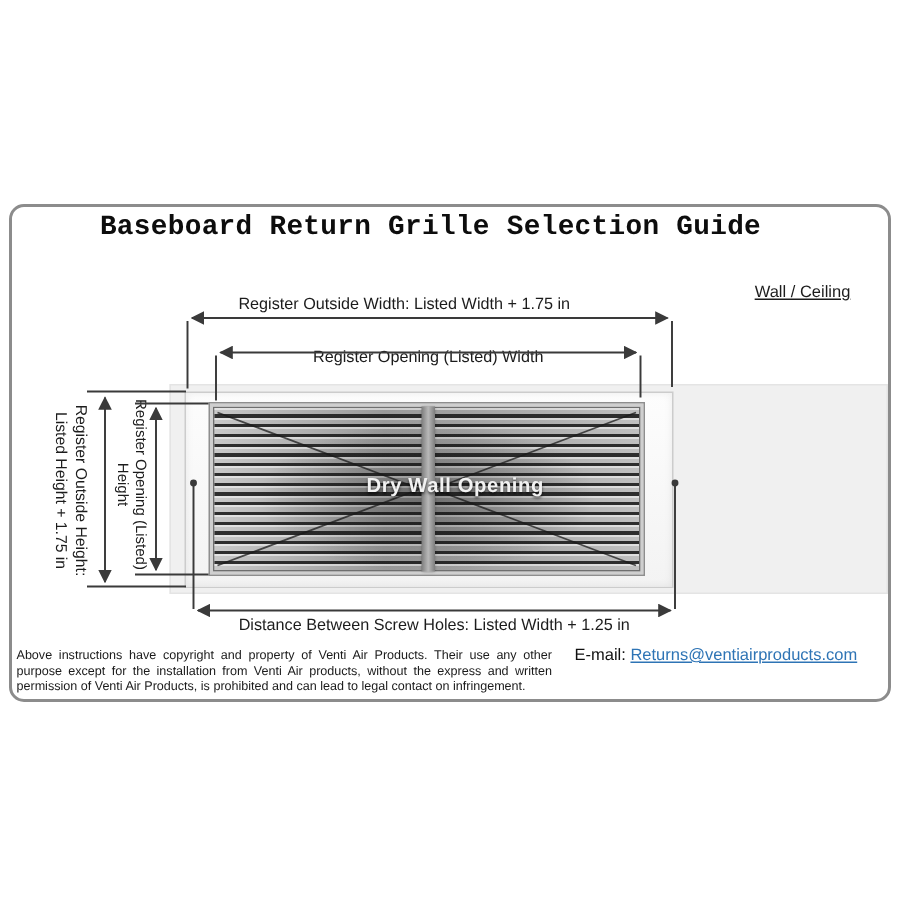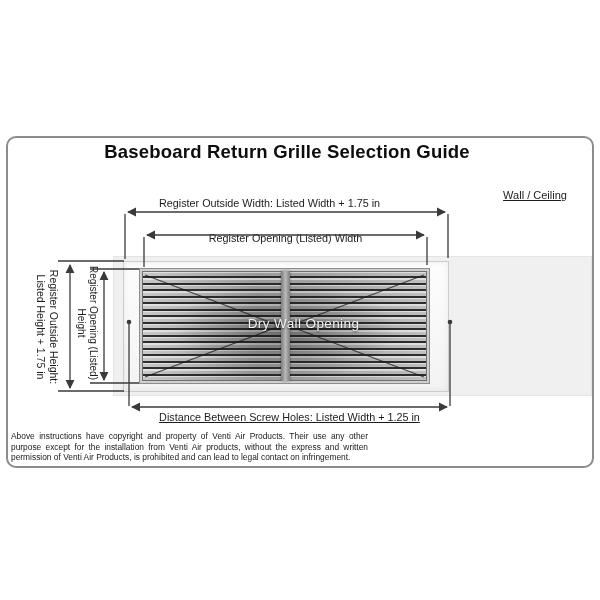--- a/index.html
+++ b/index.html
@@ -8,29 +8,29 @@
     font-family:"Liberation Sans", sans-serif;color:#1a1a1a;overflow:hidden;
   }
   .abs{position:absolute;}
   
   .frame{
     left:6px;top:136px;width:584px;height:328px;
     border:2px solid #8c8c8c;border-radius:10px;background:transparent;
   }
   .title{
     left:6px;top:141px;width:562px;text-align:center;
-    font-size:18.5px;font-weight:bold;color:#0d0d0d;letter-spacing:.2px;
+    font-size:18.5px;font-weight:bold;color:#0d0d0d;letter-spacing:.2px;font-family:Liberation Mono, monospace;
   }
   .wall-ceiling{
     left:492px;top:189px;width:86px;text-align:center;font-size:11px;color:#1c1c1c;text-decoration:underline;
   }
   .dim-label{font-size:10.8px;color:#1c1c1c;text-align:center;}
   .lbl-outside-width{left:108px;top:197px;width:323px;}
   .lbl-opening-width{left:144px;top:232px;width:283px;}
-  .lbl-screw-distance{left:129px;top:411px;width:321px;text-decoration:underline;}
+  .lbl-screw-distance{left:129px;top:411px;width:321px;}
   
   .vlabel{
     text-align:center;white-space:nowrap;color:#1c1c1c;
     transform:translate(-50%,-50%) rotate(90deg);
   }
   .vlabel-outer{left:47px;top:327px;font-size:10.5px;line-height:12.5px;}
   .vlabel-inner{left:87px;top:323px;font-size:10px;line-height:11.5px;}
   
   .band{
     left:113px;top:256px;width:479px;height:140px;
@@ -59,21 +59,21 @@
       linear-gradient(90deg,#c9c9c9 0%,#9a9a9a 40%,#a2a2a2 60%,#c0c0c0 100%);
   }
   .divider{
     position:absolute;left:139px;top:0;width:9px;height:100%;
     background:linear-gradient(90deg,#7d7d7d,#b8b8b8 50%,#7d7d7d);
     box-shadow:0 0 2px rgba(0,0,0,.4);
   }
   .diagonals{position:absolute;left:0;top:0;}
   .drywall-text{
     left:140px;top:316px;width:327px;text-align:center;
-    font-size:13.5px;font-weight:normal;color:#f2f2f2;letter-spacing:.4px;
+    font-size:13.5px;font-weight:bold;color:#f2f2f2;letter-spacing:.4px;
     text-shadow:0 1px 2px rgba(0,0,0,.65);
   }
   
   .dimlines{left:0;top:0;pointer-events:none;}
   
   .copyright{
     left:11px;top:431px;width:357px;
     font-size:8.4px;line-height:10.6px;text-align:justify;color:#1a1a1a;
   }
   .contact{
@@ -149,13 +149,17 @@
     <line x1="132" y1="407" x2="447" y2="407" marker-start="url(#ah)" marker-end="url(#ah)"></line>
   </g>
   <g fill="#3a3a3a">
     <circle cx="129" cy="322" r="2.3"></circle>
     <circle cx="450" cy="322" r="2.3"></circle>
   </g>
 </svg>
 
 <div class="abs copyright">Above instructions have copyright and property of Venti Air Products. Their use any other purpose except for the installation from Venti Air products, without the express and written permission of Venti Air Products, is prohibited and can lead to legal contact on infringement.</div>
 <div class="abs contact">
+  <div>
+    <span>E-mail:</span>
+    <a class="email-link">Returns@ventiairproducts.com</a>
+  </div>
 </div>
 
 </body></html>

